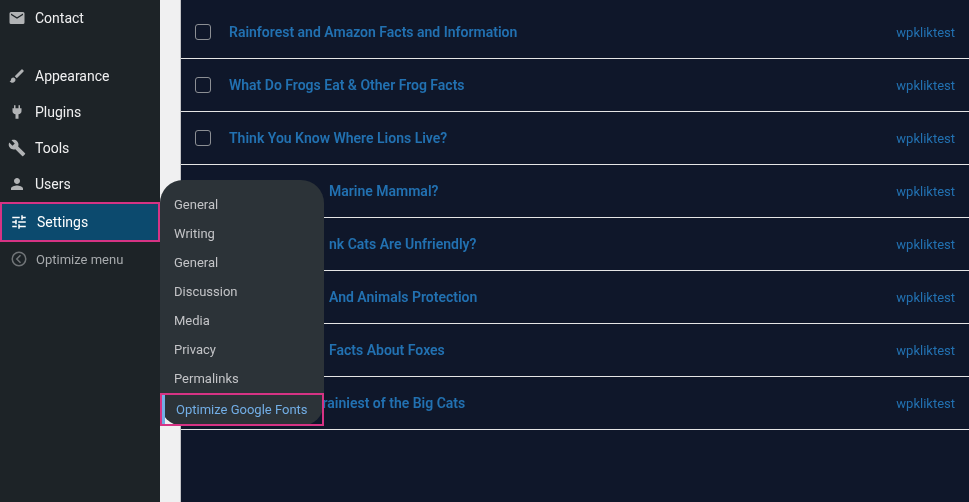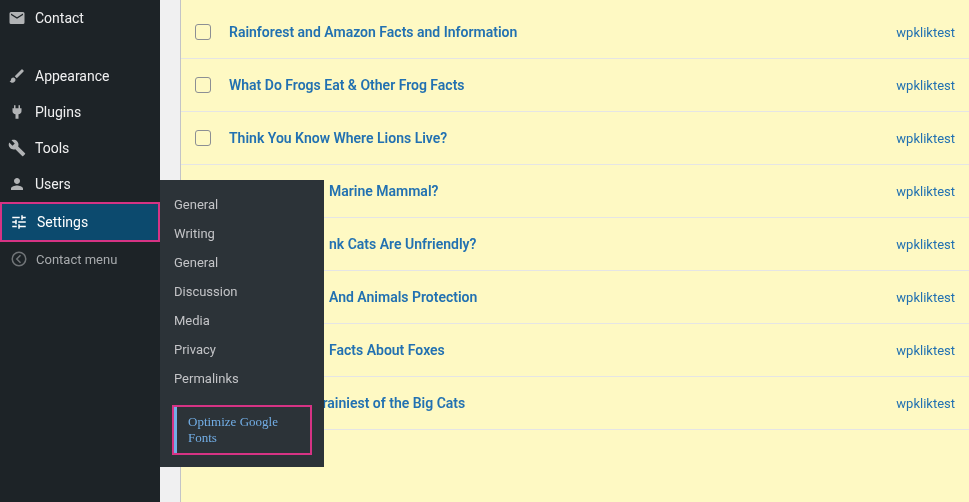--- a/index.html
+++ b/index.html
@@ -56,45 +56,45 @@
 
 .submenu {
   position: absolute;
   left: 160px;
   top: 180px;
   width: 164px;
   background: #2c3338;
   color: #f0f0f1;
   z-index: 50;
   padding-top: 10px;
+  border-radius: 23px;
 }
 .submenu-item {
   padding: 7px 14px;
   color: #c3c4c7;
   font-size: 13px;
   cursor: pointer;
 }
 .submenu-item.active {
   color: #72aee6;
   border-left: 3px solid #72aee6;
   padding-left: 11px;
 }
 .submenu .highlight-sub {
   border: 2px solid #d63384;
-  margin: 12px;
-  font-family: Liberation Serif, serif;
+  margin: 0;
 }
 
 .content {
   position: absolute;
   left: 180px;
   top: 0;
   width: 789px;
   height: 502px;
-  background: #fef9c3;
+  background: #0f172a;
   border-left: 1px solid #c3c4c7;
   overflow: hidden;
 }
 .row {
   display: flex;
   align-items: center;
   padding: 18px 14px;
   border-bottom: 1px solid #e5e5e5;
 }
 .row .cb {
@@ -182,21 +182,21 @@
     </div>
   </div>
 
   <div class="collapse-item">
     <span class="mi-icon">
       <svg width="18" height="18" viewBox="0 0 24 24" fill="#a7aaad">
           <circle cx="12" cy="12" r="9" fill="none" stroke="#a7aaad" stroke-width="2"></circle>
           <path d="M14 7l-5 5 5 5" fill="none" stroke="#a7aaad" stroke-width="2"></path>
         </svg>
     </span>
-    <span>Contact menu</span>
+    <span>Optimize menu</span>
   </div>
 </div>
 
 <div class="submenu">
   <div class="submenu-item">General</div>
   <div class="submenu-item">Writing</div>
   <div class="submenu-item">General</div>
   <div class="submenu-item">Discussion</div>
   <div class="submenu-item">Media</div>
   <div class="submenu-item">Privacy</div>

